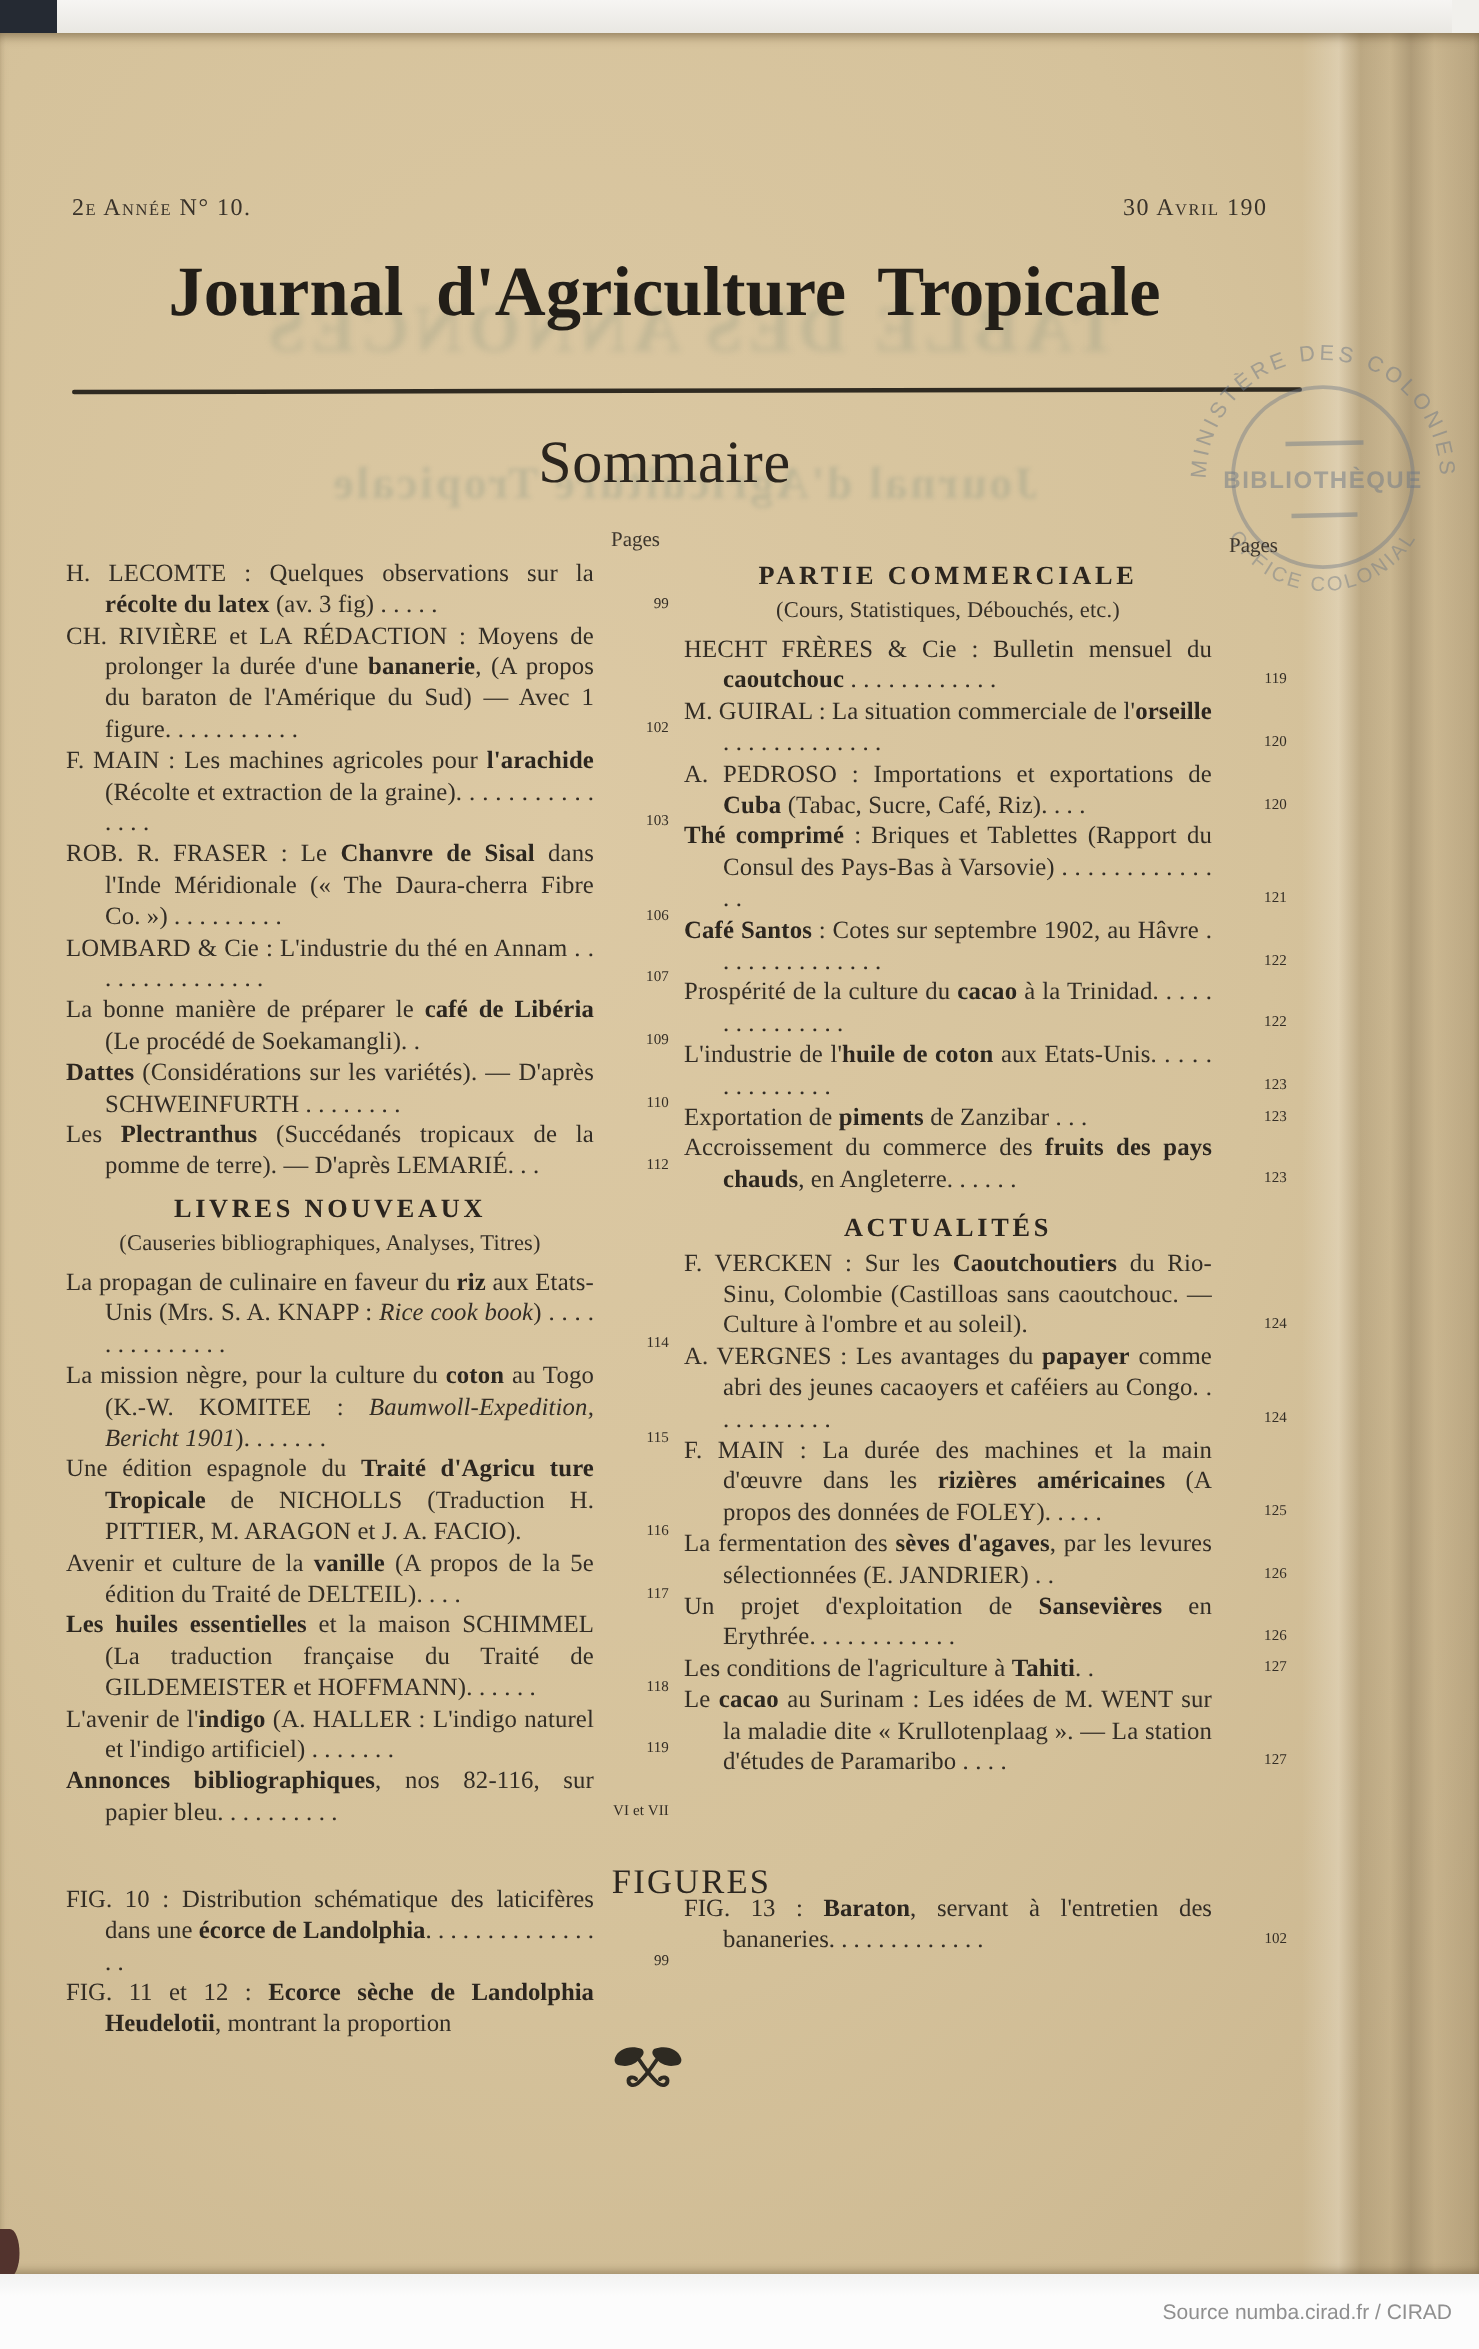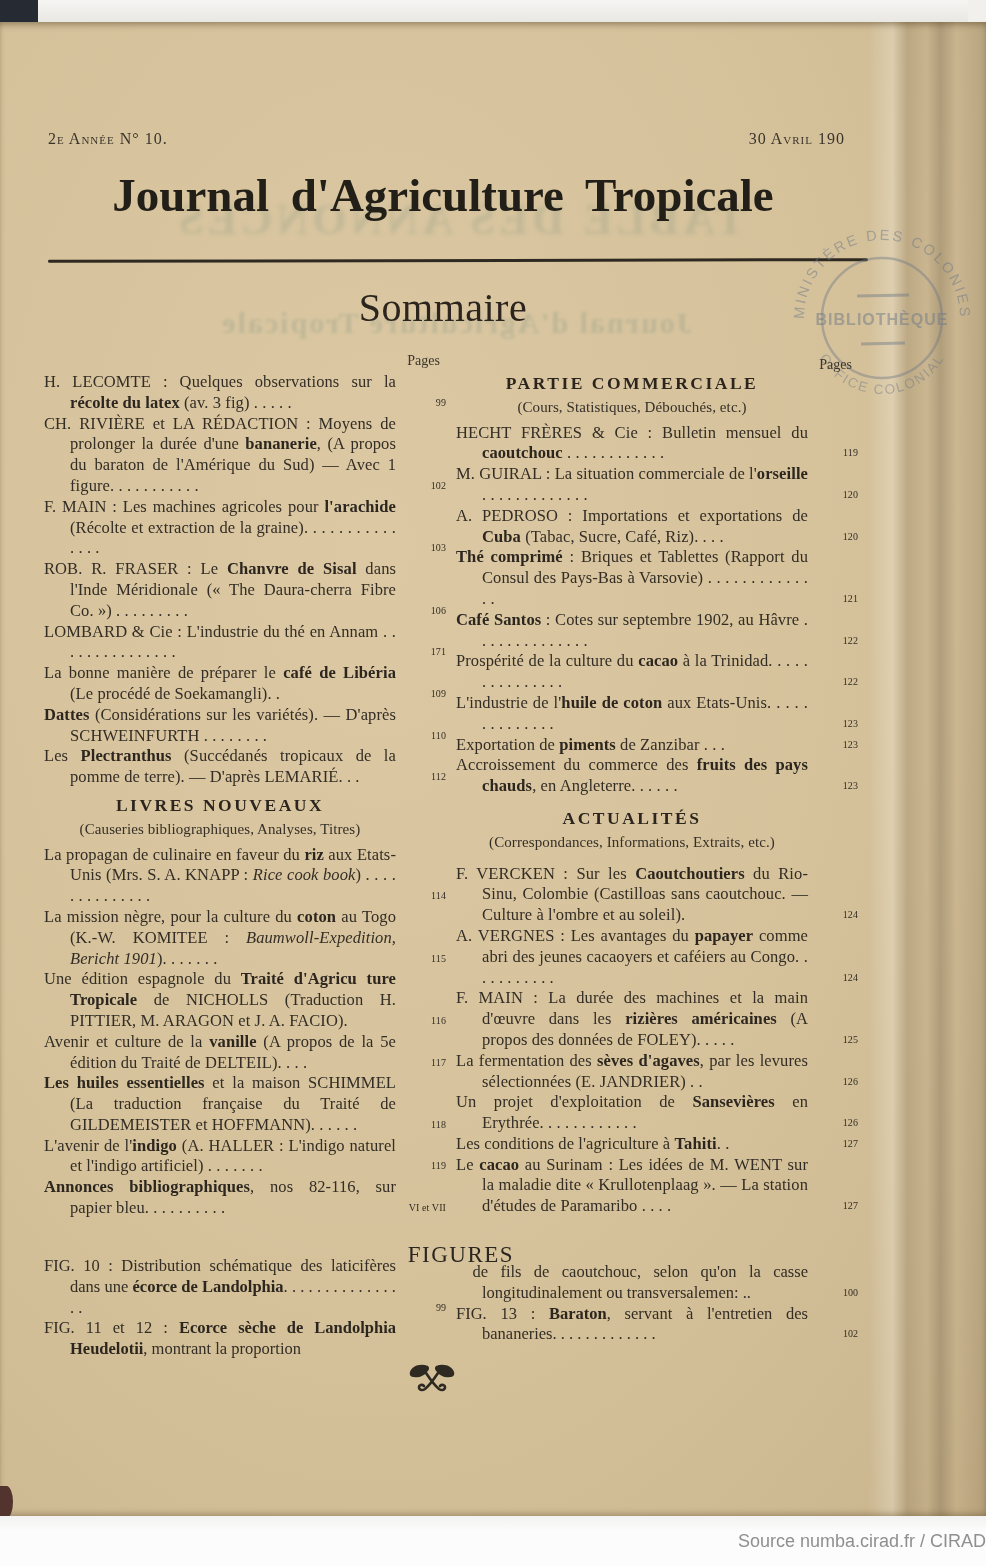--- a/index.html
+++ b/index.html
@@ -59,21 +59,21 @@
   .fig-left{top:1234px;left:44px;}
   .fig-right{top:1240px;left:456px;}
   .ornament{position:absolute;left:406px;top:1341px;}
   .stamp{position:absolute;left:777px;top:204px;pointer-events:none;}
   .stamp text{font-family:"Liberation Sans",sans-serif;}
   .spot{position:absolute;left:0;top:1486px;width:13px;height:32px;
     background:#52332d;border-radius:0 70% 70% 0;}
   .source-band{position:absolute;left:0;bottom:0;width:986px;height:50px;
     background:linear-gradient(180deg,#f2f2f1 0,#fcfcfc 30%);
     display:flex;align-items:center;justify-content:flex-end;}
-  .source-band span{color:#8f8f8f;font-size:18px;
+  .source-band span{padding-right:18px;color:#8f8f8f;font-size:14px;
     font-family:"Liberation Sans",sans-serif;}
   b{font-weight:bold;color:#2c261f;}
   i{font-style:italic;}
 </style>
 </head>
 <body>
 
 <div class="scan">
   <div class="top-strip"></div>
   <div class="corner-dark"></div>
@@ -127,21 +127,21 @@
           <div class="entry">
             <span class="txt">F. MAIN : Les machines agricoles pour <b>l'arachide</b> (Récolte et extraction de la graine). . . . . . . . . . . . . . .</span>
             <span class="num">103</span>
           </div>
           <div class="entry">
             <span class="txt">ROB. R. FRASER : Le <b>Chanvre de Sisal</b> dans l'Inde Méridionale (« The Daura-cherra Fibre Co. ») . . . . . . . . .</span>
             <span class="num">106</span>
           </div>
           <div class="entry">
             <span class="txt">LOMBARD &amp; Cie : L'industrie du thé en Annam . . . . . . . . . . . . . . .</span>
-            <span class="num">171</span>
+            <span class="num">107</span>
           </div>
           <div class="entry">
             <span class="txt">La bonne manière de préparer le <b>café de Libéria</b> (Le procédé de Soekamangli). .</span>
             <span class="num">109</span>
           </div>
           <div class="entry">
             <span class="txt"><b>Dattes</b> (Considérations sur les variétés). — D'après SCHWEINFURTH . . . . . . . .</span>
             <span class="num">110</span>
           </div>
           <div class="entry">
@@ -220,21 +220,20 @@
           <div class="entry">
             <span class="txt">Exportation de <b>piments</b> de Zanzibar . . .</span>
             <span class="num">123</span>
           </div>
           <div class="entry">
             <span class="txt">Accroissement du commerce des <b>fruits des pays chauds</b>, en Angleterre. . . . . .</span>
             <span class="num">123</span>
           </div>
         </div>
       <div class="section-title big-gap">ACTUALITÉS</div>
-      <div class="section-sub big-gap">(Correspondances, Informations, Extraits, etc.)</div>
       <div>
 
       <div class="entry">
             <span class="txt">F. VERCKEN : Sur les <b>Caoutchoutiers</b> du Rio-Sinu, Colombie (Castilloas sans caoutchouc. — Culture à l'ombre et au soleil).</span>
             <span class="num">124</span>
           </div>
           <div class="entry">
             <span class="txt">A. VERGNES : Les avantages du <b>papayer</b> comme abri des jeunes cacaoyers et caféiers au Congo. . . . . . . . . . .</span>
             <span class="num">124</span>
           </div>
@@ -269,24 +268,20 @@
           <span class="txt">FIG. 10 : Distribution schématique des laticifères dans une <b>écorce de Landolphia</b>. . . . . . . . . . . . . . . .</span>
           <span class="num">99</span>
         </div>
         <div class="entry">
           <span class="txt">FIG. 11 et 12 : <b>Ecorce sèche de Landolphia Heudelotii</b>, montrant la proportion</span>
 
         </div>
       </div>
     <div class="fig-col fig-right">
 
-    <div class="entry">
-          <span class="txt"> de fils de caoutchouc, selon qu'on la casse longitudinalement ou transversalemen: ..</span>
-          <span class="num">100</span>
-        </div>
         <div class="entry">
           <span class="txt">FIG. 13 : <b>Baraton</b>, servant à l'entretien des bananeries. . . . . . . . . . . . .</span>
           <span class="num">102</span>
         </div>
       </div>
 
     <svg class="ornament" width="52" height="34" viewBox="0 0 52 34">
       <path d="M22,3 C14,0 6,3 4,9 C3,12 5,14 8,14 C13,15 18,13 21,9 C23,7 24,5 22,3 Z" fill="#2e2a22"></path>
       <path d="M30,3 C38,0 46,3 48,9 C49,12 47,14 44,14 C39,15 34,13 31,9 C29,7 28,5 30,3 Z" fill="#2e2a22"></path>
       <path d="M20,10 C24,16 28,22 33,26 C36,28 39,27 39,24 C39,22 36,21 34,23" fill="none" stroke="#2e2a22" stroke-width="2.6" stroke-linecap="round"></path>

